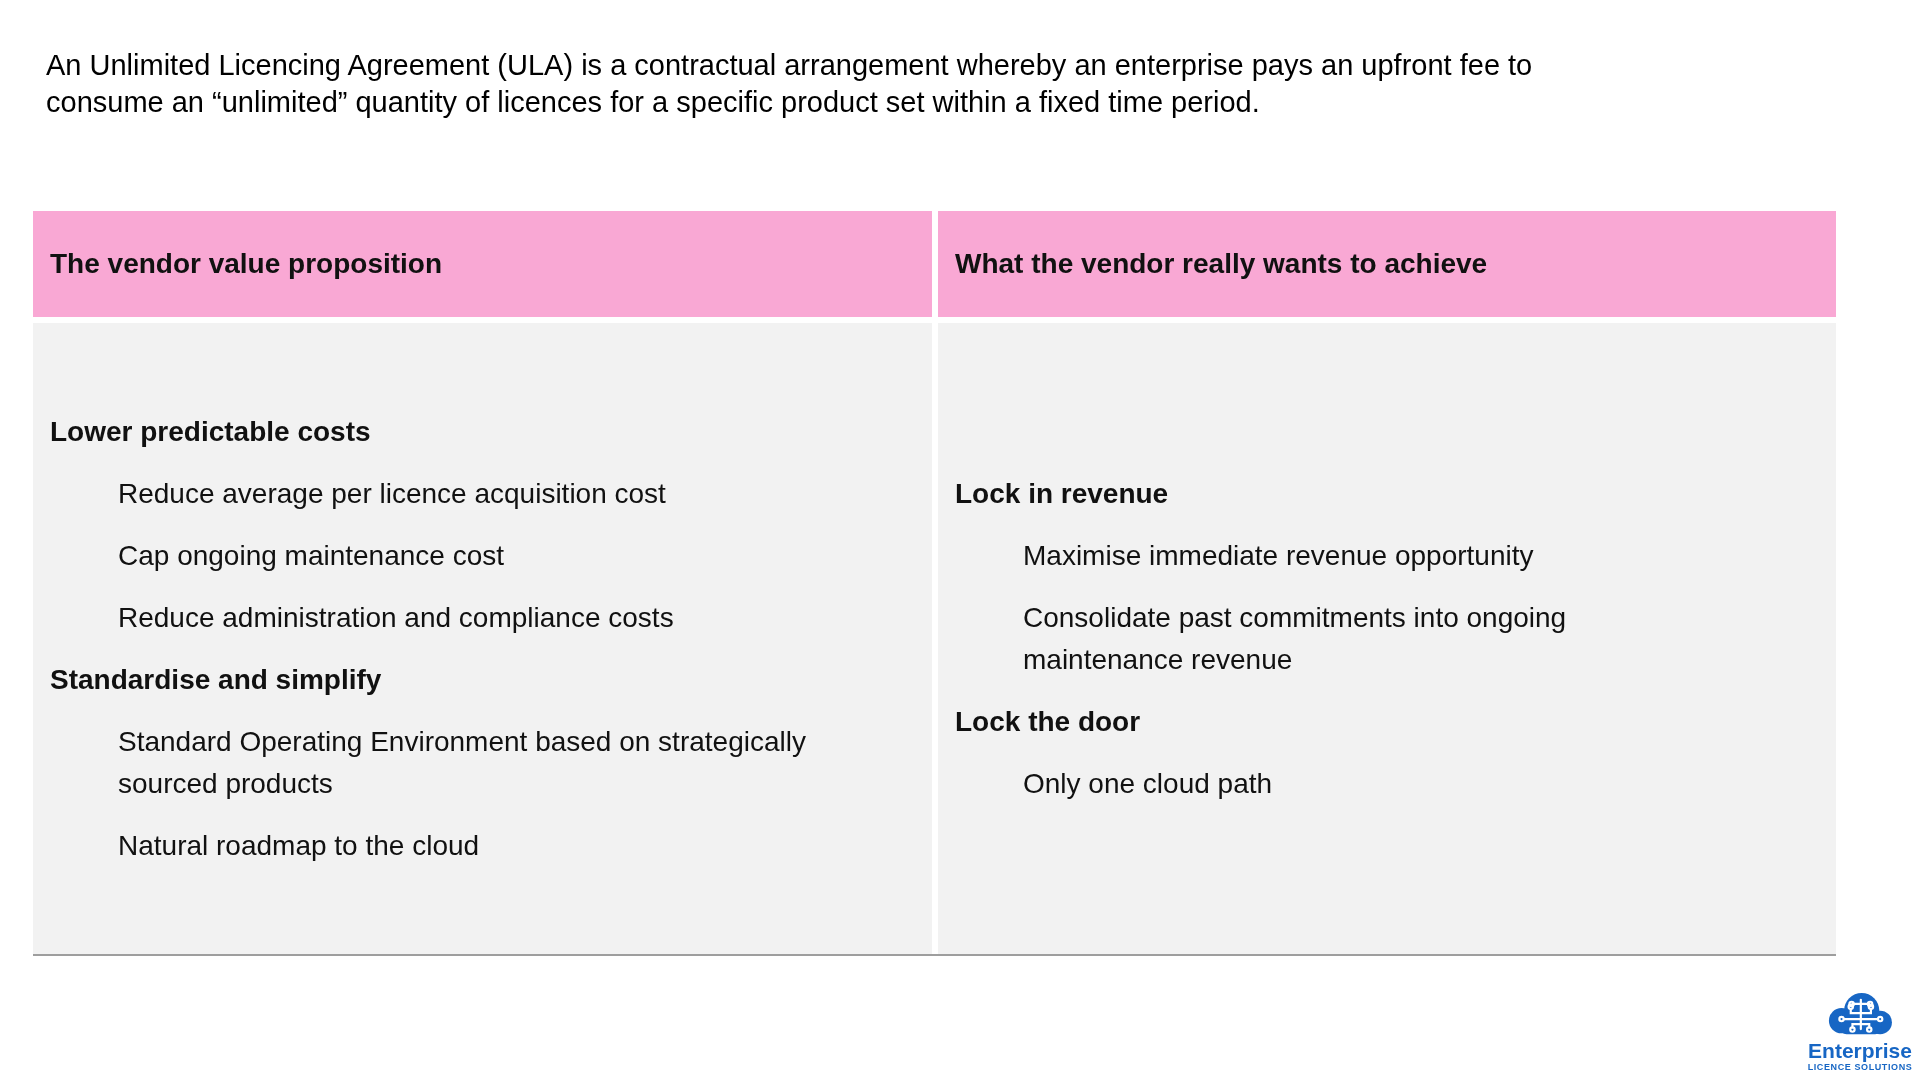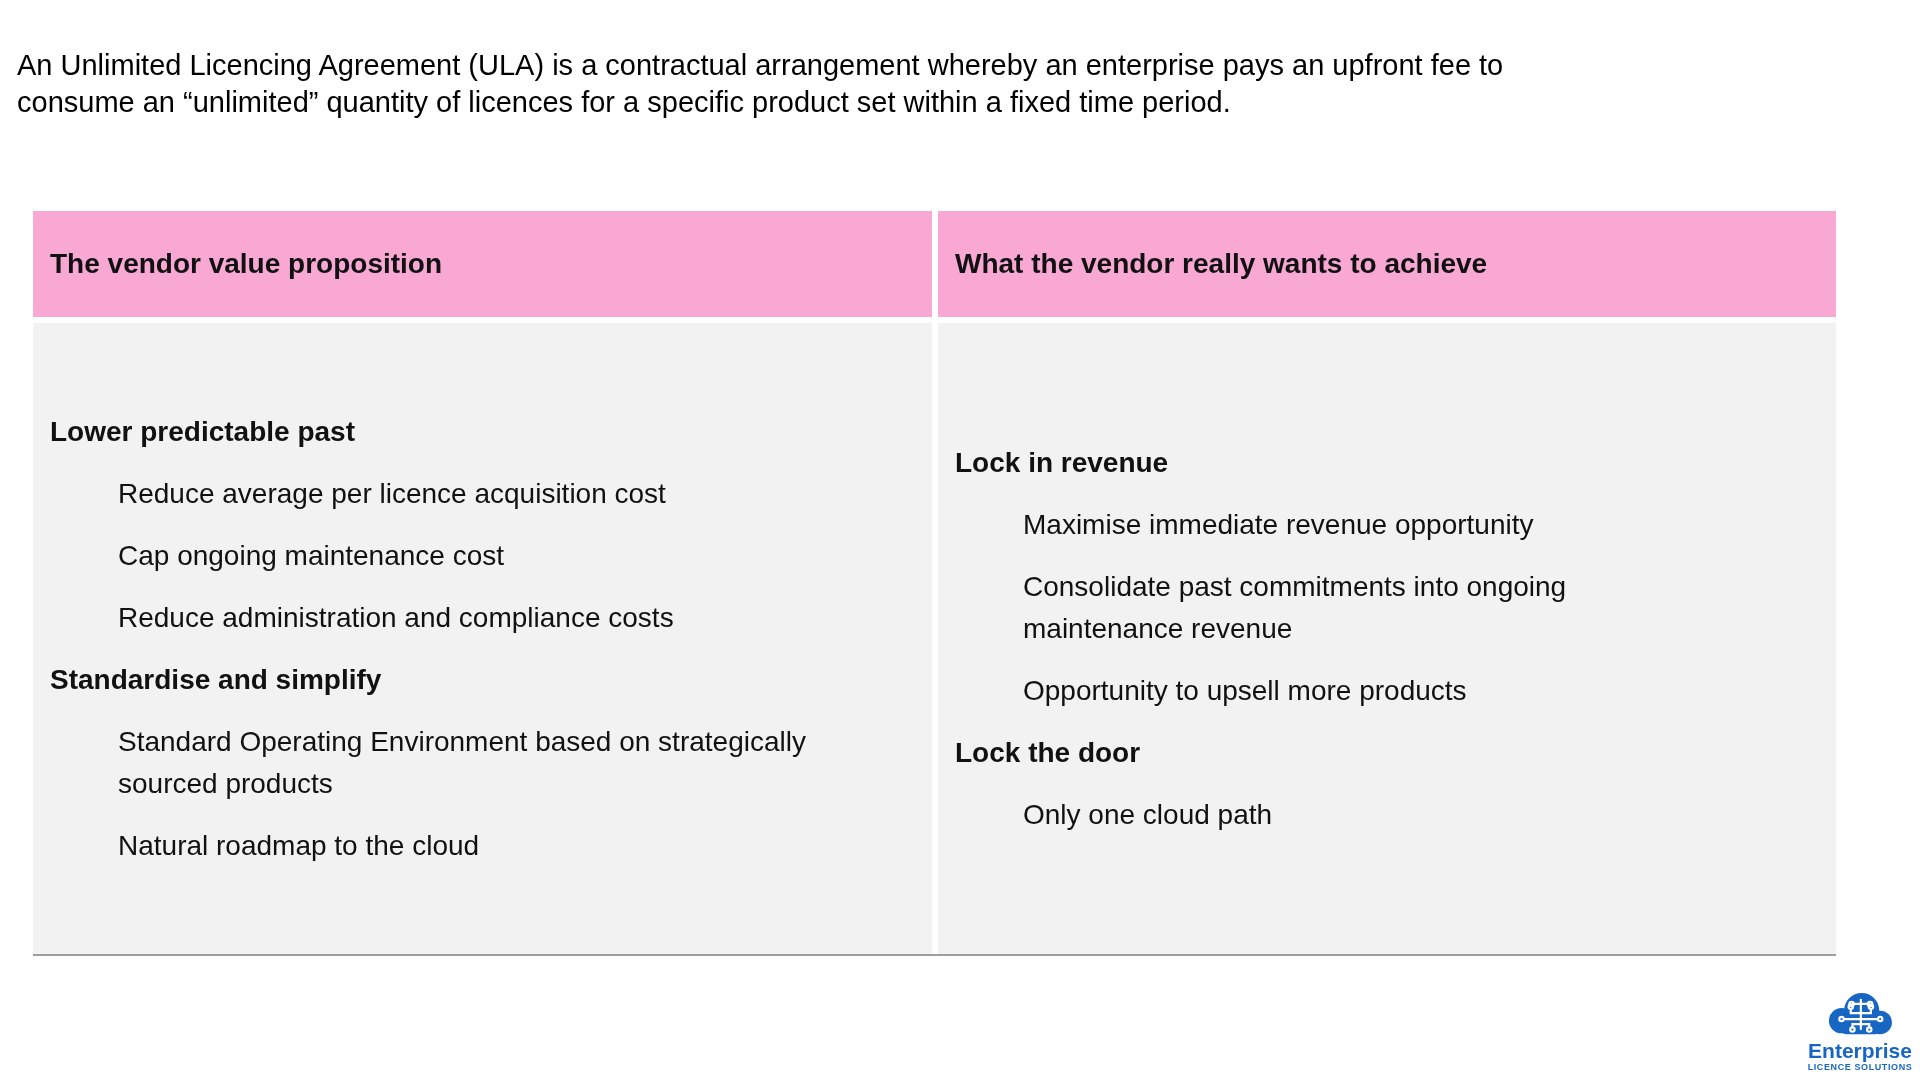--- a/index.html
+++ b/index.html
@@ -8,21 +8,21 @@
     background: #ffffff;
     font-family: "Liberation Sans", sans-serif;
     position: relative;
     overflow: hidden;
     color: #0d0d0d;
   }
 
   
   .intro {
     position: absolute;
-    left: 17px;
+    left: 46px;
     top: 47px;
     width: 1860px;
     font-size: 29px;
     line-height: 37px;
     color: #000000;
   }
 
   
   .table-wrap {
     position: absolute;
@@ -103,34 +103,33 @@
 <div class="table-wrap">
   <div class="grid">
     <div class="cell hdr">
       <span>The vendor value proposition</span>
     </div>
     <div class="cell hdr">
       <span>What the vendor really wants to achieve</span>
     </div>
 
     <div class="cell body">
-      <div class="sec-heading">Lower predictable past</div>
+      <div class="sec-heading">Lower predictable costs</div>
       <div class="sec-item">Reduce average per licence acquisition cost</div>
       <div class="sec-item">Cap ongoing maintenance cost</div>
       <div class="sec-item">Reduce administration and compliance costs</div>
       <div class="sec-heading">Standardise and simplify</div>
       <div class="sec-item">Standard Operating Environment based on strategically sourced products</div>
       <div class="sec-item">Natural roadmap to the cloud</div>
     </div>
 
     <div class="cell body">
       <div class="sec-heading">Lock in revenue</div>
       <div class="sec-item">Maximise immediate revenue opportunity</div>
       <div class="sec-item">Consolidate past commitments into ongoing maintenance revenue</div>
-      <div class="sec-item">Opportunity to upsell more products</div>
       <div class="sec-heading">Lock the door</div>
       <div class="sec-item">Only one cloud path</div>
     </div>
   </div>
 </div>
 
 <div class="logo">
   <span>
     <svg width="84" height="54" viewBox="0 0 100 64">
       <g fill="#1766c4">

